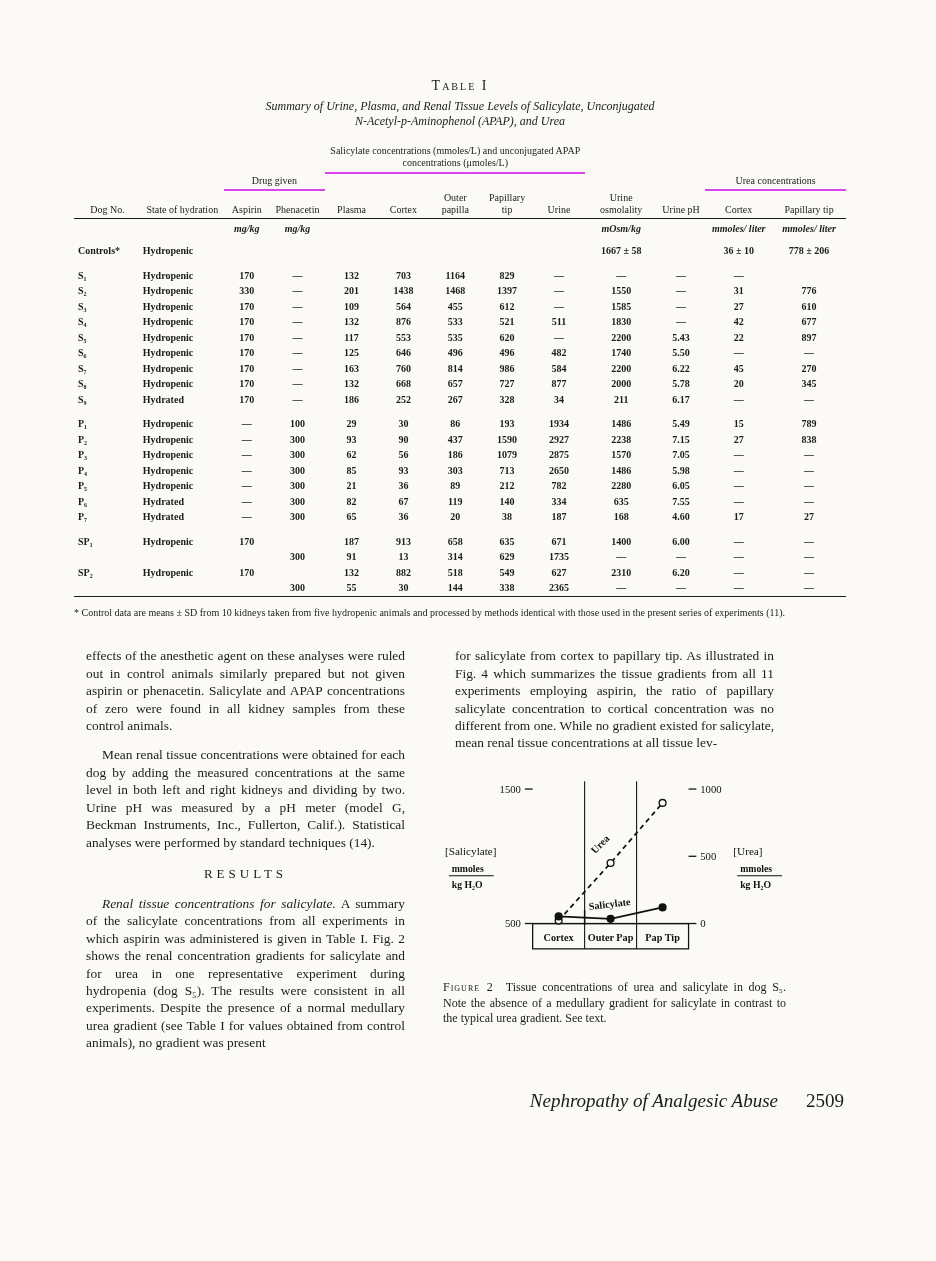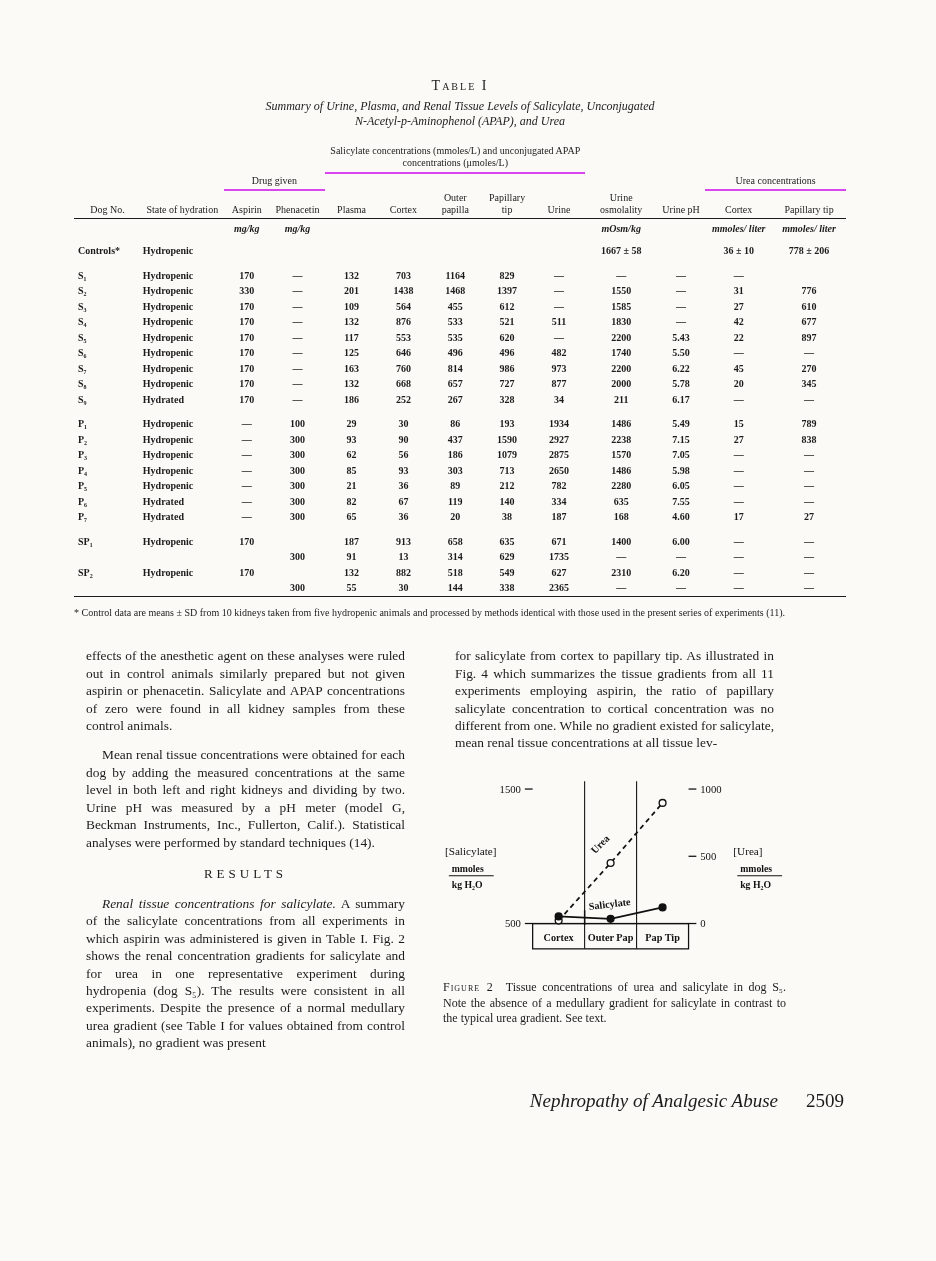--- a/index.html
+++ b/index.html
@@ -226,21 +226,21 @@
           </tr>
           <tr>
             <td class="c0">S₇</td>
             <td class="c1">Hydropenic</td>
             <td class="c2">170</td>
             <td class="c3">—</td>
             <td class="c4">163</td>
             <td class="c5">760</td>
             <td class="c6">814</td>
             <td class="c7">986</td>
-            <td class="c8">973</td>
+            <td class="c8">584</td>
             <td class="c9">2200</td>
             <td class="c10">6.22</td>
             <td class="c11">45</td>
             <td class="c12">270</td>
           </tr>
           <tr>
             <td class="c0">S₈</td>
             <td class="c1">Hydropenic</td>
             <td class="c2">170</td>
             <td class="c3">—</td>

